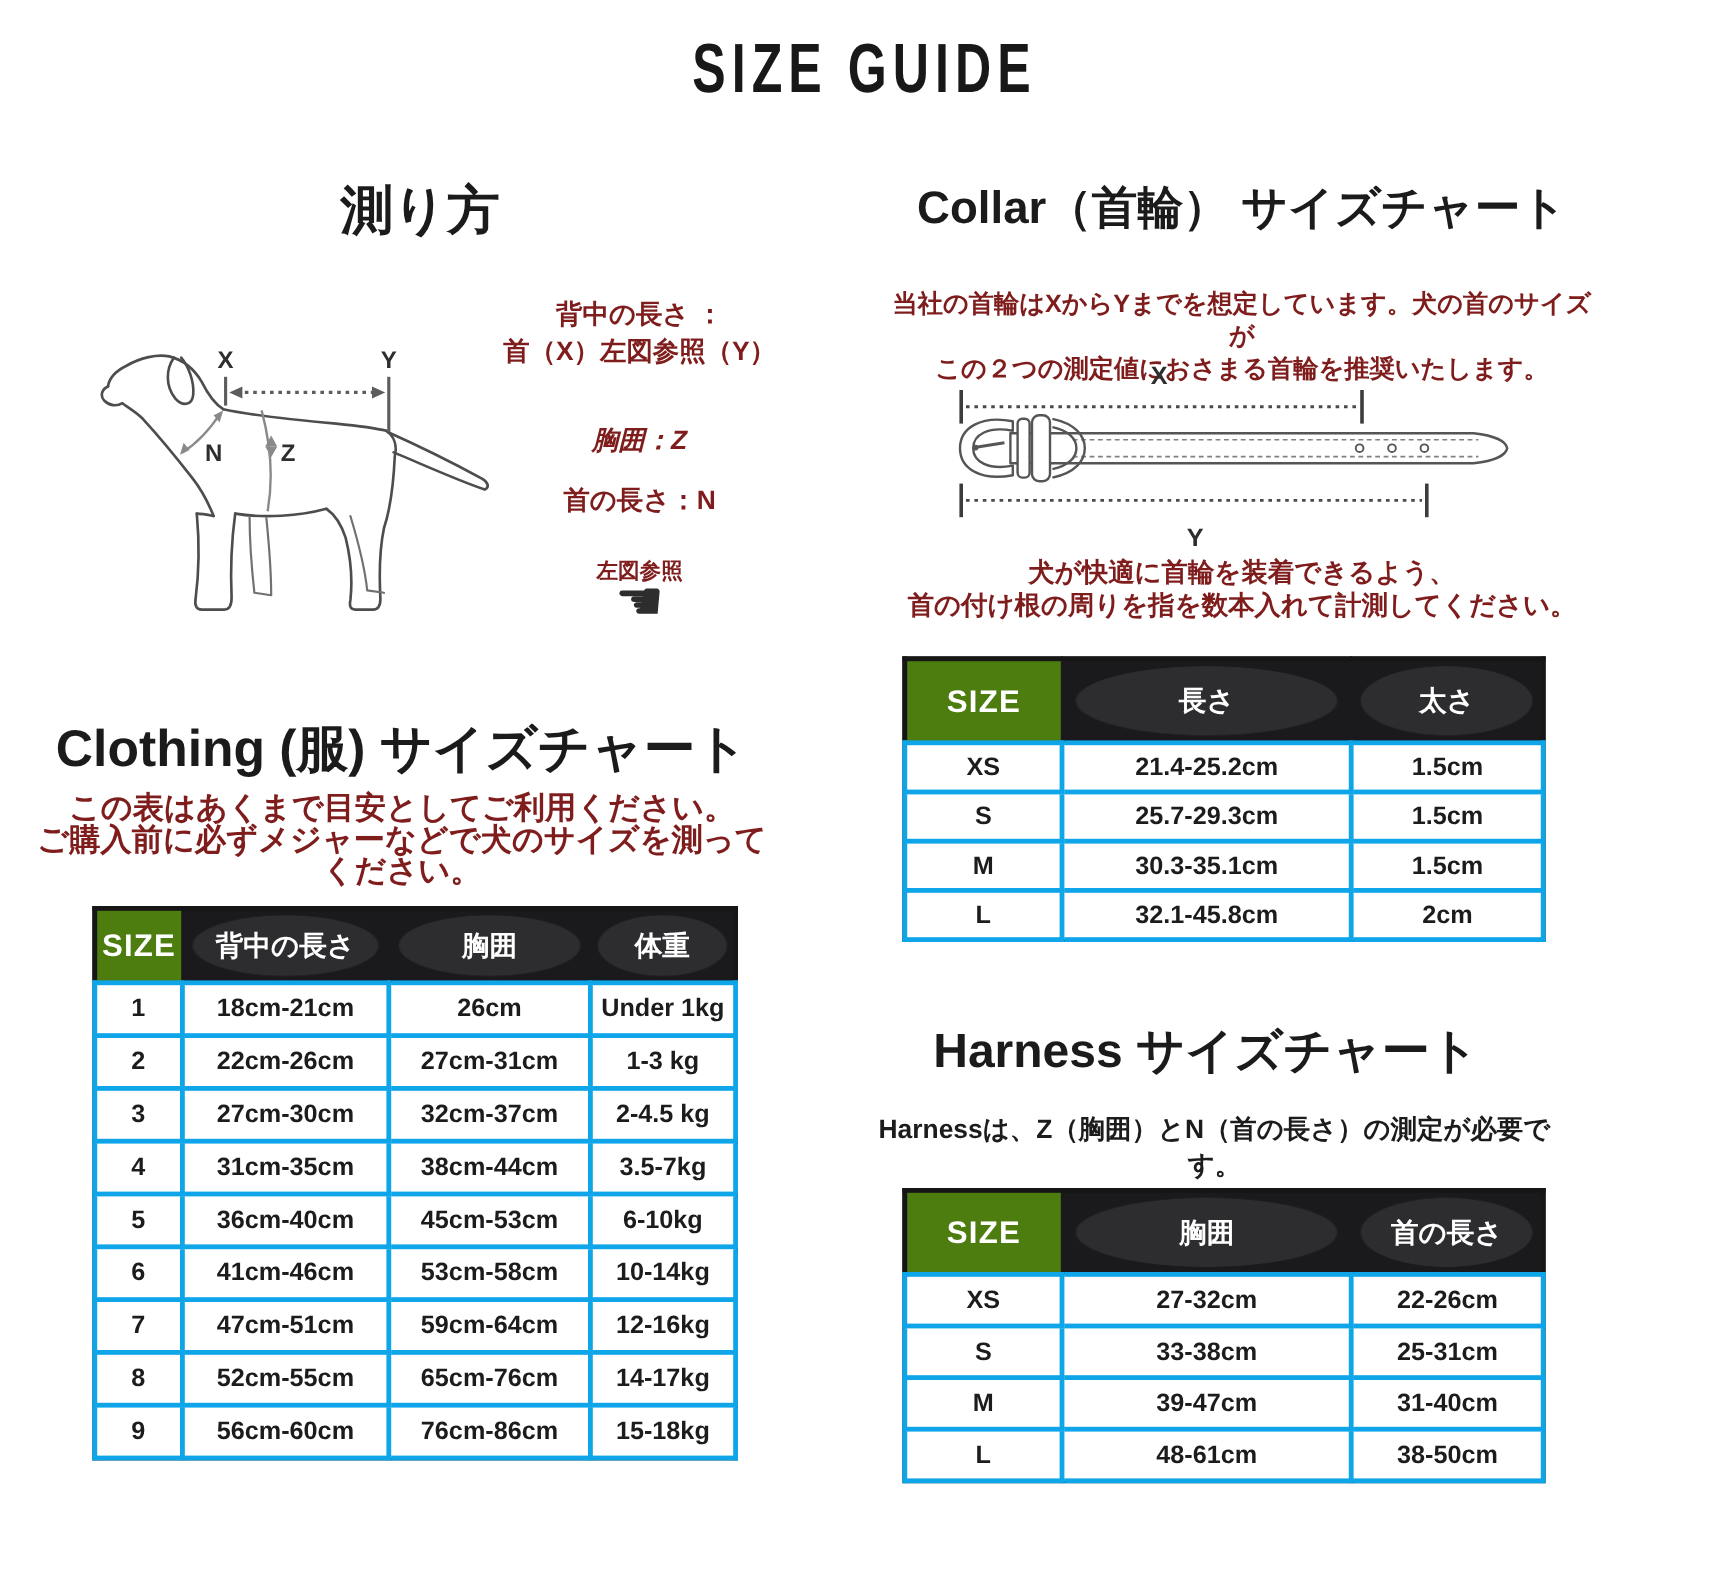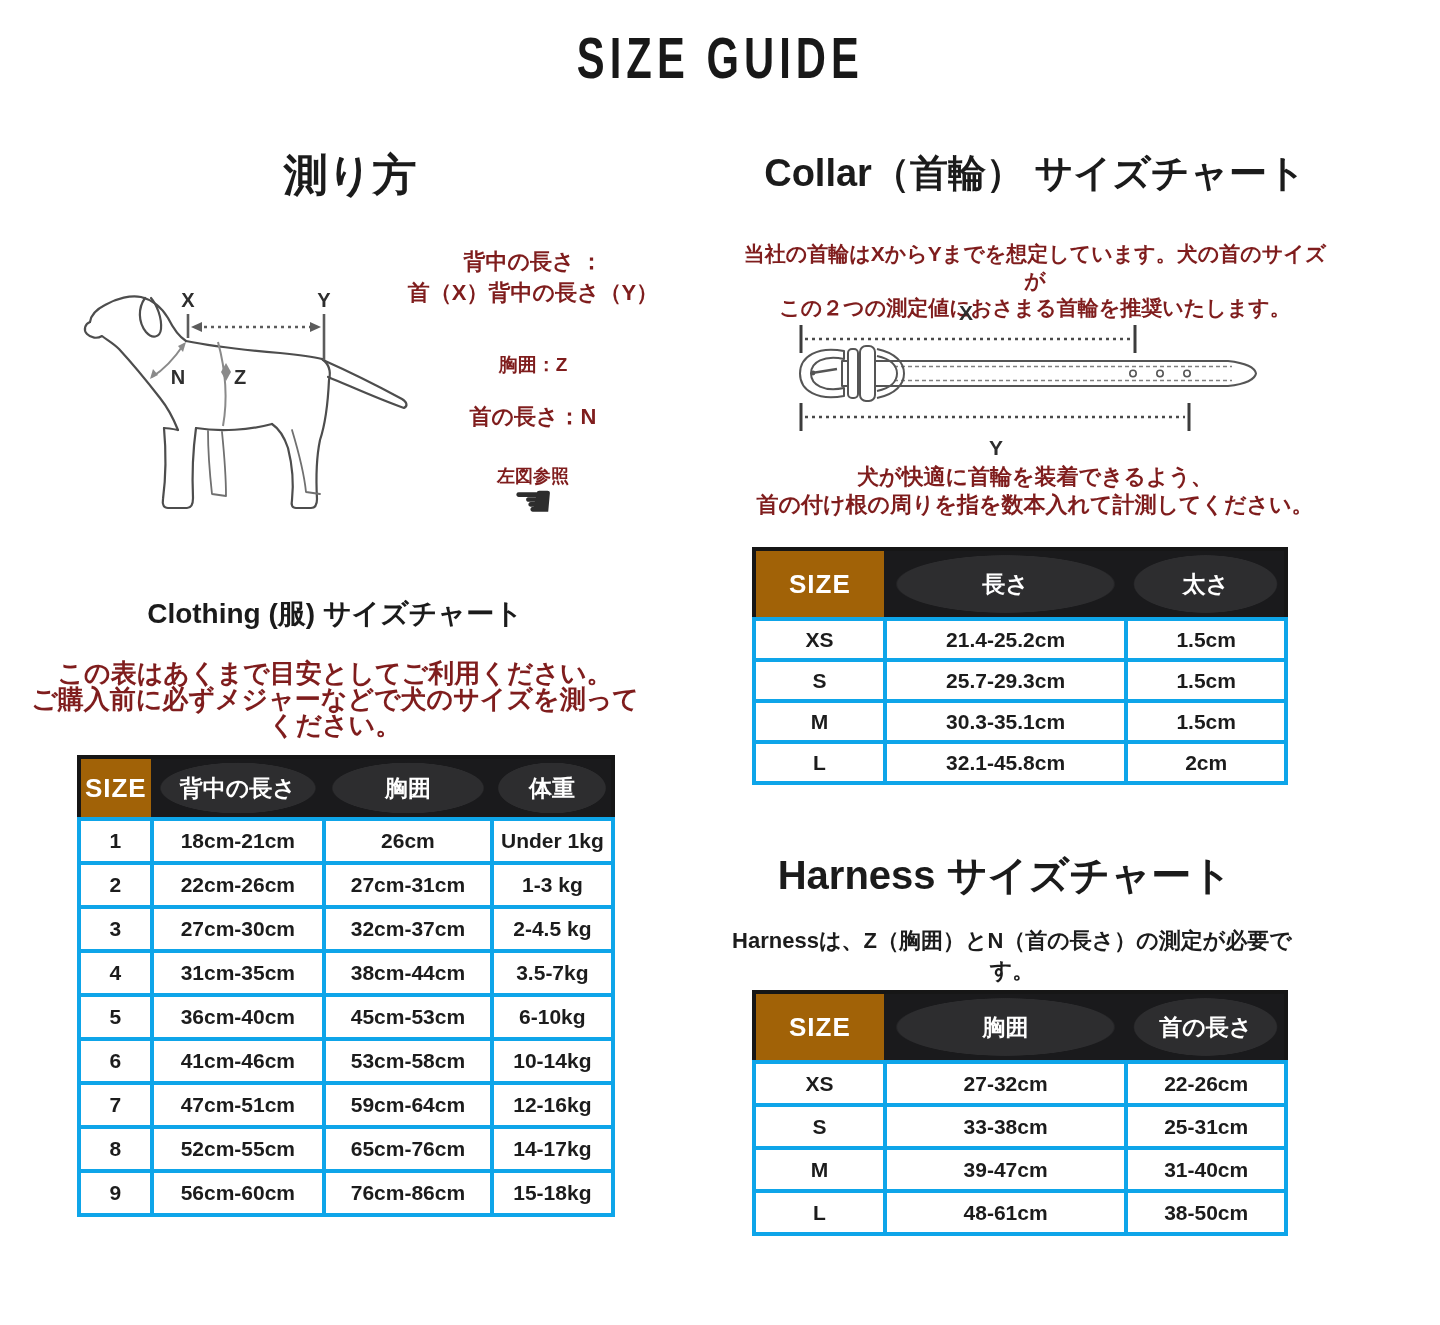--- a/index.html
+++ b/index.html
@@ -9,43 +9,43 @@
   }
   .abs{position:absolute;}
   
   .main-title{top:24px;left:0;width:1440px;text-align:center;}
   .main-title span{
     display:inline-block;font-size:58px;font-weight:800;letter-spacing:7px;color:#181818;
     transform:scaleX(0.72);transform-origin:center;white-space:nowrap;
   }
   .sec-heading{font-weight:700;color:#1b1b1b;text-align:center;white-space:nowrap;}
   .h-measure{top:146px;left:60px;width:580px;font-size:44px;font-weight:800;}
-  .h-clothing{top:595px;left:15px;width:640px;font-size:28px;}
+  .h-clothing{top:595px;left:15px;width:640px;font-size:43px;}
   .h-collar{top:148px;left:735px;width:600px;font-size:38px;}
   .h-harness{top:848px;left:705px;width:600px;font-size:40px;}
   
   .note{font-weight:700;text-align:center;color:#7f1d1d;}
   .note-back{top:246px;left:393px;width:280px;font-size:22px;line-height:31px;}
-  .note-chest{top:352px;left:393px;width:280px;font-size:19px;}
+  .note-chest{top:352px;left:393px;width:280px;font-size:22px;font-style:italic;}
   .note-neck{top:402px;left:393px;width:280px;font-size:22px;}
   .note-ref{top:464px;left:393px;width:280px;font-size:18px;}
   .hand{top:478px;left:393px;width:280px;text-align:center;font-size:46px;color:#2d2d2d;line-height:1;}
   .clothing-note{top:660px;left:25px;width:620px;font-size:26px;line-height:26px;}
   .collar-intro{top:240px;left:735px;width:600px;font-size:21px;line-height:27px;}
   .collar-note{top:463px;left:730px;width:610px;font-size:22px;line-height:28px;}
   .collar-note .hv{font-weight:900;}
   .harness-intro{top:926px;left:712px;width:600px;font-size:22px;font-weight:700;text-align:center;}
   
   .sg-table{
     position:absolute;border-collapse:collapse;table-layout:fixed;
     background:#161616;border:4px solid #161616;
   }
   .sg-table th{
     color:#fff;font-weight:700;text-align:center;vertical-align:middle;
-    background-color:#a16207;border:2px solid #1a1a1c;padding:0;
+    background-color:#4d7c0f;border:2px solid #1a1a1c;padding:0;
   }
   .sg-table th.pill{
     background:radial-gradient(ellipse 46% 44% at 50% 50%, #2d2d2f 98%, rgba(45,45,47,0) 100%) #1a1a1c;
     font-size:23px;
   }
   .sg-table th.size-h{font-size:26px;letter-spacing:1px;}
   .sg-table td{
     background:#fff;border:4px solid #0ea5e9;text-align:center;vertical-align:middle;
     font-weight:700;font-size:21px;color:#1c1c1c;padding:0;
   }
@@ -113,21 +113,21 @@
       <path d="M 166,101 L 161,92 L 171,92 Z"></path>
     </g>
     <text x="128" y="27" font-size="20" text-anchor="middle">X</text>
     <text x="264" y="27" font-size="20" text-anchor="middle">Y</text>
     <text x="118" y="104" font-size="20" text-anchor="middle">N</text>
     <text x="180" y="104" font-size="20" text-anchor="middle">Z</text>
   </svg>
 
   <div class="abs note note-back">
     <div>背中の長さ ：</div>
-    <div>首（X）背中の長さ（Y）</div>
+    <div>首（X）左図参照（Y）</div>
   </div>
   <div class="abs note note-chest">胸囲：Z</div>
   <div class="abs note note-neck">首の長さ：N</div>
   <div class="abs note note-ref">左図参照</div>
   <div class="abs hand">☚</div>
 
   <div class="abs sec-heading h-clothing">Clothing (服) サイズチャート</div>
   <div class="abs note clothing-note">
     <div>この表はあくまで目安としてご利用ください。</div>
     <div>ご購入前に必ずメジャーなどで犬のサイズを測ってください。</div>

